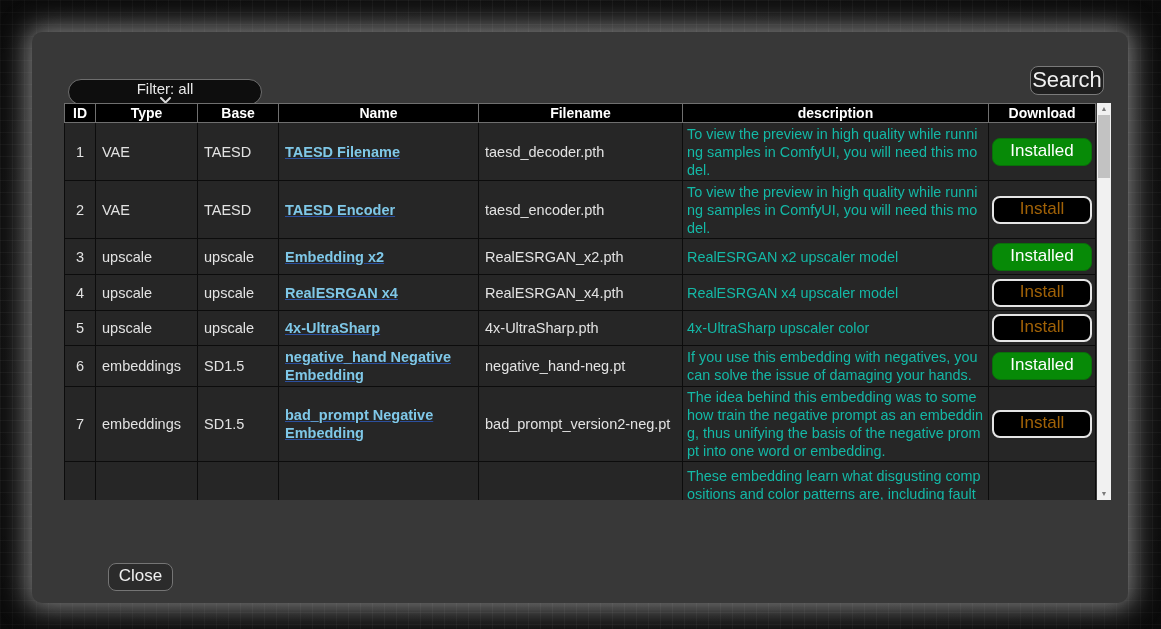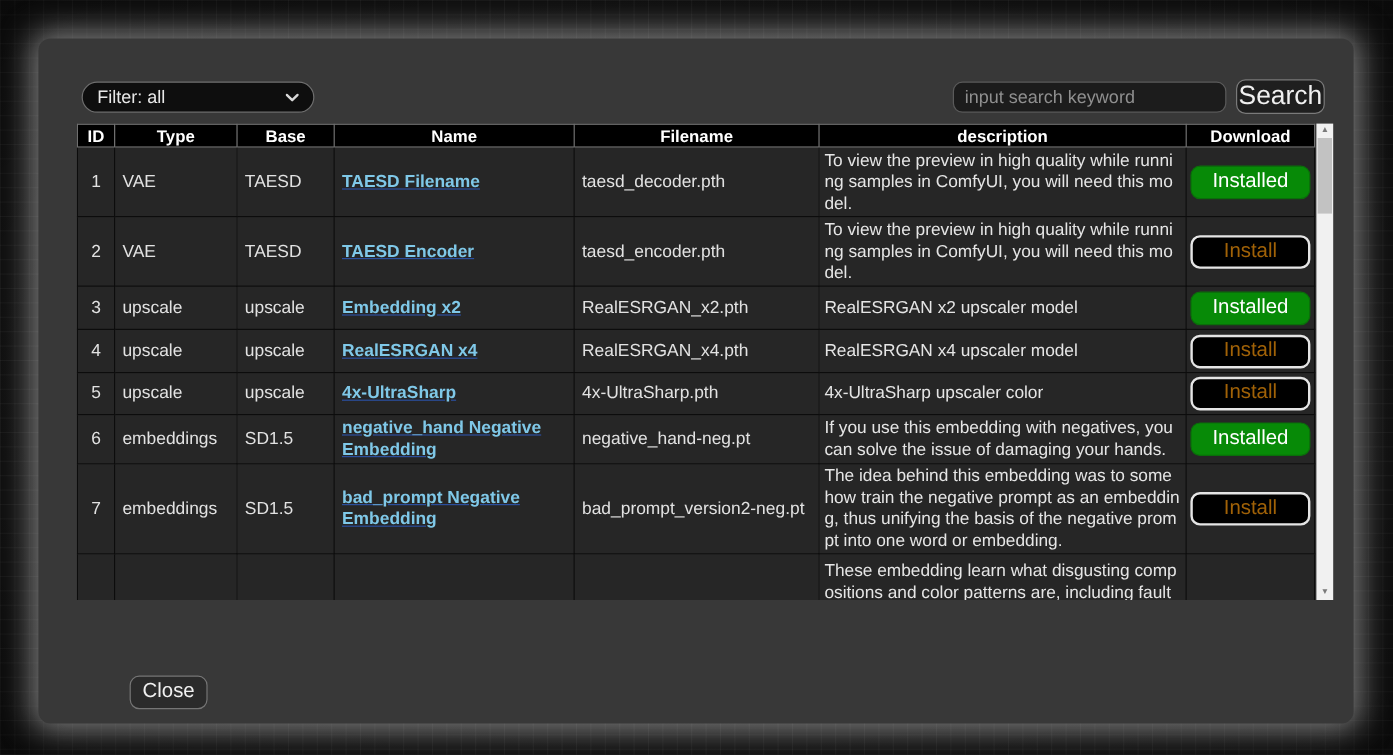--- a/index.html
+++ b/index.html
@@ -17,25 +17,25 @@
       linear-gradient(90deg, rgba(255,255,255,0.05) 1px, transparent 1px);
     background-size: 100% 100%, 12px 12px, 12px 12px;
   }
   .dialog {
     position: absolute; left: 32px; top: 32px; width: 1096px; height: 571px;
     background: #383838; border-radius: 10px;
     box-shadow: 0 0 26px 6px rgba(230,230,230,0.5);
   }
   
   .filter-select {
-    position: absolute; left: 36px; top: 36px; width: 194px; height: 26px;
+    position: absolute; left: 36px; top: 47px; width: 194px; height: 26px;
     background: #0e0e0e; border: 1px solid #6e6e6e; border-radius: 13px;
     color: #e8e8e8; font-size: 15px;
     display: flex; align-items: center; justify-content: space-between;
-    padding: 0 12px; cursor: pointer;
+    padding: 0 12px; cursor: pointer; flex-direction: column;
   }
   .chev { width: 11px; height: 7px; }
   
   .search-input {
     position: absolute; left: 762px; top: 36px; width: 228px; height: 26px;
     background: #1c1c1c; border: 1px solid #5a5a5a; border-radius: 8px;
     color: #cfcfcf; font-size: 15px; padding: 0 9px; outline: none;
     font-family: "Liberation Sans", sans-serif;
   }
   .search-input::placeholder { color: #8f8f8f; }
@@ -54,21 +54,21 @@
   th {
     background: #000; color: #fff; font-weight: bold; font-size: 14px;
     border: 1px solid #6f6f6f; padding: 1px 4px; height: 19px; text-align: center;
   }
   td {
     background: #262626; border: 1px solid #0c0c0c; color: #e2e2e2;
     font-size: 14.5px; padding: 2px 6px; vertical-align: middle; line-height: 18px;
     overflow: hidden;
   }
   td.c-id { text-align: center; }
-  td.c-desc { color: #e5e5e5; word-break: break-all; font-size: 14.4px; padding: 1px 4px; }
+  td.c-desc { color: #14b8a6; word-break: break-all; font-size: 14.4px; padding: 1px 4px; }
   td.c-dl { text-align: center; padding: 2px; margin-left: 36px; }
   a.model-link {
     color: #7fc8e8; font-weight: bold; cursor: pointer;
     text-decoration: underline; text-decoration-color: #2b4f9e;
   }
   .btn {
     width: 100px; height: 28px; border-radius: 8px; font-size: 17px;
     font-family: "Liberation Sans", sans-serif; cursor: pointer; padding: 0 0 2px 0;
   }
   .btn-install   { background: #000; border: 2px solid #e5e5e5; color: #a16207; }
@@ -105,21 +105,20 @@
 
 <div class="dialog">
 
   <div class="filter-select">
     <span>Filter: all</span>
     <svg class="chev" viewBox="0 0 11 7">
       <polyline points="1,1 5.5,5.5 10,1" fill="none" stroke="#d8d8d8" stroke-width="2" stroke-linecap="round" stroke-linejoin="round"></polyline>
     </svg>
   </div>
 
-  <input class="search-input" type="text" placeholder="input search keyword" style="">
   <button class="search-btn">Search</button>
 
   <div class="table-wrap">
     <table>
       <colgroup>
         <col style="width:31px">
           <col style="width:102px">
           <col style="width:81px">
         <col style="width:200px">
           <col style="width:204px">

